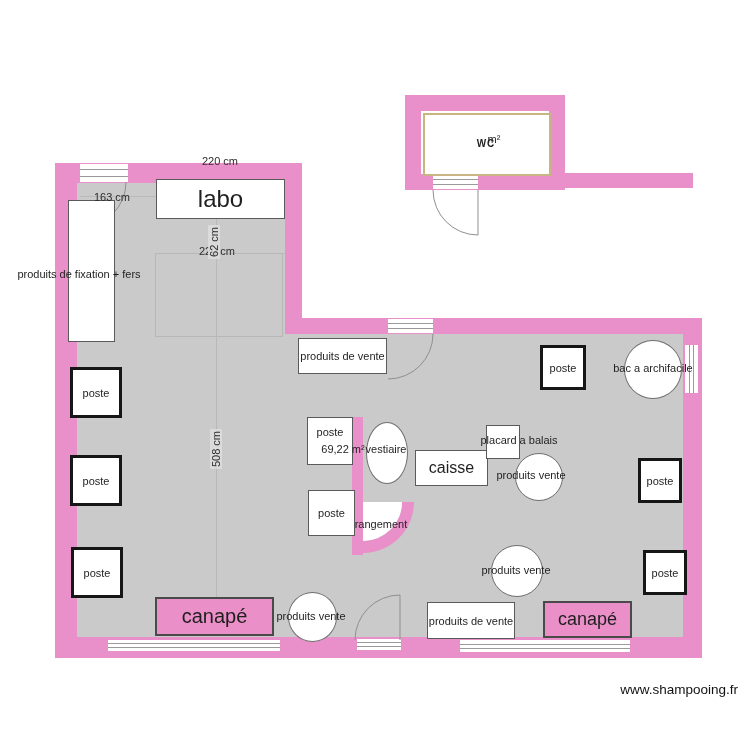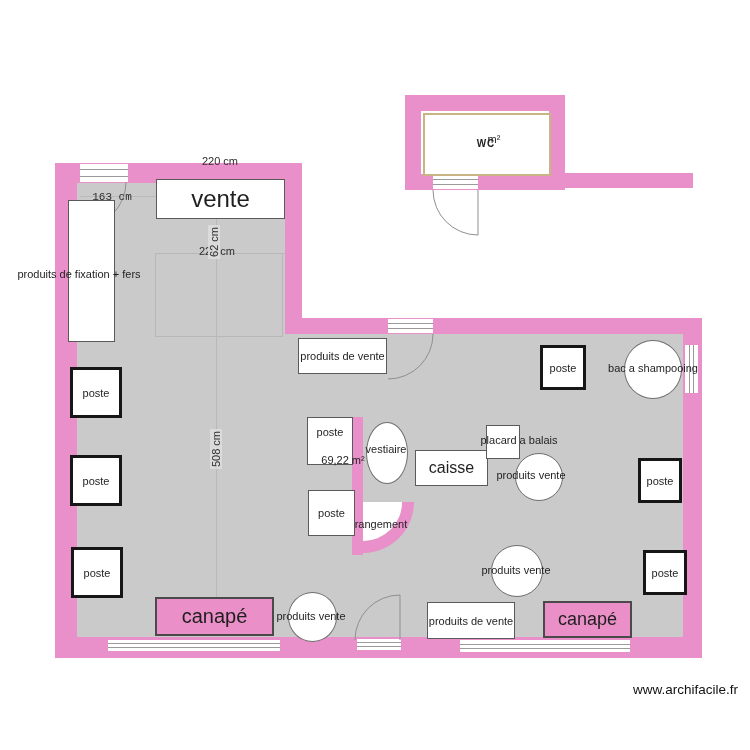--- a/index.html
+++ b/index.html
@@ -68,21 +68,21 @@
     <path d="M478,190 L478,235" fill="none" stroke="#8f8f8f" stroke-width="1"></path>
     <path d="M433,334 A45,45 0 0 1 388,379" fill="none" stroke="#8f8f8f" stroke-width="1"></path>
     <path d="M355,640 A45,45 0 0 1 400,595" fill="none" stroke="#8f8f8f" stroke-width="1"></path>
     <path d="M400,595 L400,640" fill="none" stroke="#8f8f8f" stroke-width="1"></path>
     <path d="M414,502 A51,51 0 0 1 363,553 L363,541 A39,39 0 0 0 402,502 Z" fill="#e98fc9" stroke="none"></path>
     <path d="M363,502 L402,502 A39,39 0 0 1 363,541 Z" fill="#ffffff" stroke="none"></path>
   </svg>
 
   <div class="box" style="left:68px;top:200px;width:45px;height:140px;"></div>
   <div class="box" style="left:156px;top:179px;width:127px;height:38px;font-size:24px;">
-    <span>vente</span>
+    <span>labo</span>
   </div>
   <div class="box" style="left:298px;top:338px;width:87px;height:34px;font-size:11px;">
     <span>produits de vente</span>
   </div>
   <div class="box" style="left:415px;top:450px;width:71px;height:34px;font-size:16px;">
     <span>caisse</span>
   </div>
   <div class="box" style="left:486px;top:425px;width:32px;height:32px;"></div>
   <div class="box" style="left:427px;top:602px;width:86px;height:35px;font-size:11px;">
     <span>produits de vente</span>
@@ -124,30 +124,30 @@
 
   <div class="circle" style="left:366px;top:422px;width:40px;height:60px;"></div>
   <div class="circle" style="left:624px;top:340px;width:56px;height:57px;"></div>
   <div class="circle" style="left:515px;top:453px;width:46px;height:46px;"></div>
   <div class="circle" style="left:491px;top:545px;width:50px;height:50px;"></div>
   <div class="circle" style="left:288px;top:592px;width:47px;height:48px;"></div>
 
   <div class="lbl small" style="left:79px;top:274px;text-align:right;">produits de fixation + fers</div>
   <div class="lbl" style="left:386px;top:449px;">vestiaire</div>
   <div class="lbl" style="left:519px;top:440px;">placard a balais</div>
-  <div class="lbl" style="left:653px;top:368px;">bac a shampooing</div>
+  <div class="lbl" style="left:653px;top:368px;">bac a archifacile</div>
   <div class="lbl" style="left:531px;top:475px;">produits vente</div>
   <div class="lbl" style="left:516px;top:570px;">produits vente</div>
   <div class="lbl" style="left:311px;top:616px;">produits vente</div>
   <div class="lbl" style="left:381px;top:524px;">rangement</div>
-  <div class="lbl small" style="left:343px;top:460px;">69,22 m²</div>
+  <div class="lbl small" style="left:343px;top:449px;">69,22 m²</div>
   <div class="lbl" style="left:486px;top:143px;font-size:10px;font-weight:bold;letter-spacing:1px;">WC</div>
   <div class="lbl small" style="left:494px;top:139px;">m²</div>
 
   <div class="lbl dim" style="left:220px;top:161px;">220 cm</div>
-  <div class="lbl dim" style="left:112px;top:197px;font-family:Liberation Mono, monospace;">163 cm</div>
+  <div class="lbl dim" style="left:112px;top:197px;">163 cm</div>
   <div class="lbl dim" style="left:217px;top:251px;">220 cm</div>
   <div class="lbl dim vert" style="left:214px;top:242px;">62 cm</div>
   <div class="lbl dim vert" style="left:216px;top:449px;">508 cm</div>
 
-  <div class="watermark" style="right:12px;top:682px;">www.archifacile.fr</div>
+  <div class="watermark" style="right:12px;top:682px;">www.shampooing.fr</div>
 
 </div>
 
 </body></html>

